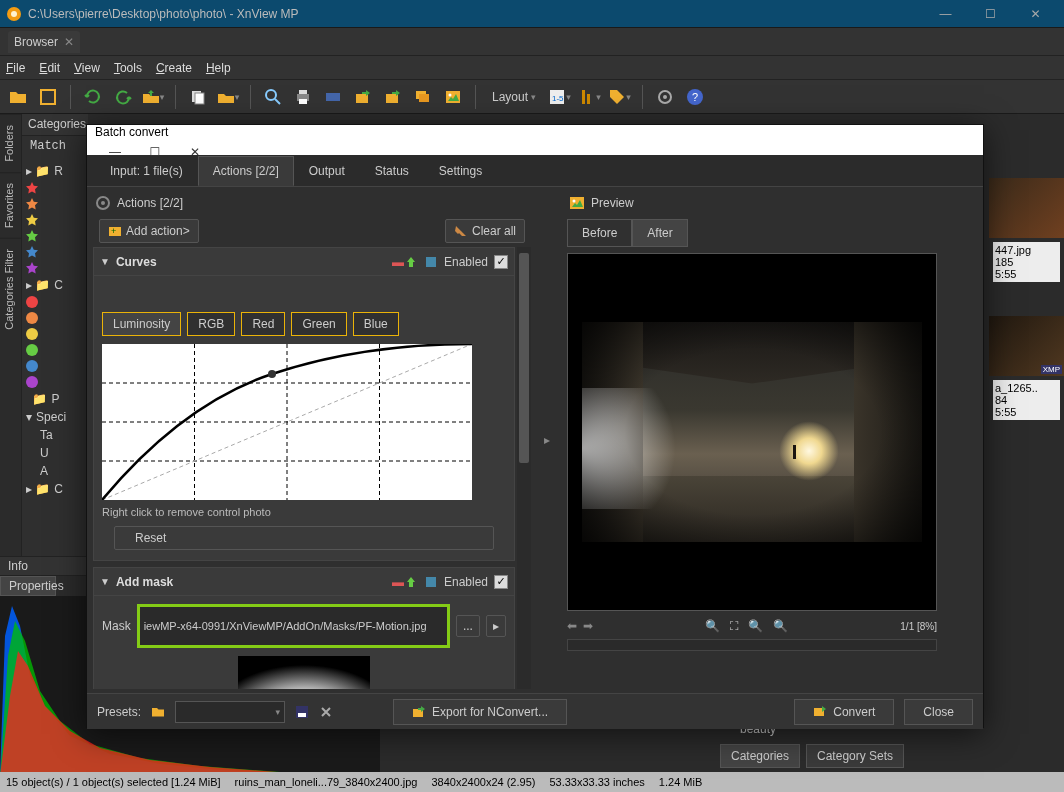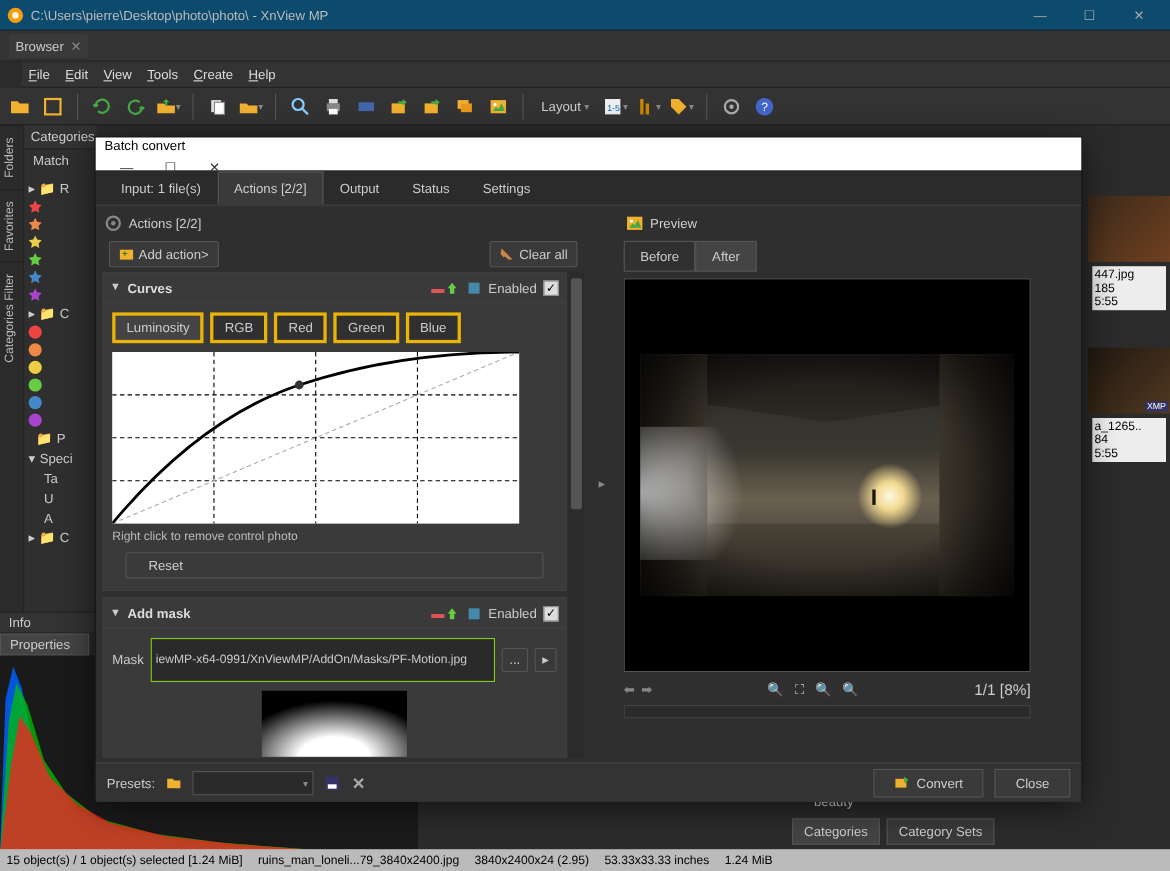--- a/index.html
+++ b/index.html
@@ -11,47 +11,47 @@
 .title-text { flex: 1; color: #bbb; font-size: 12px; }
 .win-controls { display: flex; gap: 0; }
 .win-controls div { width: 45px; height: 24px; display:flex;align-items:center;justify-content:center;color:#aaa; }
 
 
 .tab-row { height: 28px; background: #333; display:flex; align-items:center; padding-left:8px; border-bottom:1px solid #222;}
 .browser-tab { background:#3a3a3a; padding:4px 6px; border-radius:3px 3px 0 0; display:flex; align-items:center; gap:6px;}
 .browser-tab .close {color:#888;}
 
 
-.menu-bar { height:24px; background:#333; display:flex; align-items:center; padding:0 6px; gap:14px; border-bottom:1px solid #222;margin-left:20px;}
+.menu-bar { height:24px; background:#333; display:flex; align-items:center; padding:0 6px; gap:14px; border-bottom:1px solid #222;}
 .menu-bar span { color:#ddd; cursor:default;}
 .menu-bar span u { text-decoration:underline; }
 
 
 .toolbar { height:34px; background:#333; display:flex; align-items:center; padding:0 6px; gap:6px; border-bottom:1px solid #1a1a1a;}
 .toolbar-sep { width:1px; height:24px; background:#555; margin:0 4px;}
 .tb-btn { width:24px; height:24px; display:flex; align-items:center; justify-content:center; border-radius:3px;}
 .tb-btn svg{width:18px;height:18px;}
 .layout-combo{display:flex;align-items:center;gap:3px;color:#ccc;padding:0 6px;}
 .dd{color:#888;font-size:9px;}
 
 
 .left-vtabs { position:absolute; left:0; top:114px; width:22px; height:460px; background:#2b2b2b; border-right:1px solid #222; display:flex; flex-direction:column;}
 .vtab { writing-mode: vertical-rl; transform: rotate(180deg); padding:10px 3px; color:#bbb; font-size:11px; border-bottom:1px solid #222;}
 
 
 .left-panel { position:absolute; left:22px; top:114px; width:66px; height:444px; background:#2f2f2f; overflow:hidden;}
 .left-panel .hdr{height:22px;background:#333;padding:3px 6px;color:#ccc;border-bottom:1px solid #222;}
-.left-panel .match{height:22px;padding:3px 8px;}
+.left-panel .match{height:22px;padding:3px 8px;font-family:Liberation Mono, monospace;}
 .left-panel .tree{padding:4px;}
 .tree-item{display:flex;align-items:center;gap:4px;padding:2px 0;color:#ccc;}
 .star{width:12px;height:12px;}
 
 
 .info-hdr{position:absolute;left:0;top:556px;height:20px;width:380px;background:#333;padding:2px 8px;color:#ccc;border-bottom:1px solid #222;border-top:1px solid #222;}
-.props-tab{position:absolute;left:0;top:576px;height:20px;width:81px;background:#444;padding:2px 8px;color:#ccc;border:1px solid #555;}
+.props-tab{position:absolute;left:0;top:576px;height:20px;width:56px;background:#444;padding:2px 8px;color:#ccc;border:1px solid #555;}
 
 
 .histogram { position:absolute; left:0; top:596px; width:380px; height:180px; background:#1a1a1a; }
 
 
 .right-thumbs { position:absolute; right:0; top:114px; width:75px; height:620px; background:#2b2b2b;}
 .thumb-card{background:#ededed;color:#000;margin:4px;padding:2px;font-size:11px;}
 .thumb-card .line{white-space:nowrap;overflow:hidden;}
 .thumb-img{width:100%;height:60px;background:linear-gradient(135deg,#3a2a1a,#704020);}
 
@@ -99,47 +99,47 @@
 .panel-hdr{height:28px;background:#3a3a3a;display:flex;align-items:center;padding:0 6px;border-bottom:1px solid #444;}
 .panel-hdr .tri{color:#ccc;margin-right:6px;font-size:10px;}
 .panel-hdr .name{flex:1;font-weight:bold;color:#ddd;}
 .panel-hdr .remove-ico{color:#d55;font-size:12px;margin-left:6px;}
 .panel-hdr .icons{display:flex;align-items:center;gap:6px;}
 .chk{width:14px;height:14px;background:#ddd;border:1px solid #888;display:flex;align-items:center;justify-content:center;color:#000;font-size:11px;}
 .panel-body{padding:8px;background:#3a3a3a;}
 
 
 .curve-channels{display:flex;gap:6px;margin-bottom:8px;}
-.ch-btn{background:#303030;border:3px solid #eab308;padding:4px 10px;color:#ccc;}
+.ch-btn{background:#303030;border:1px solid #eab308;padding:4px 10px;color:#ccc;margin-top:28px;}
 .ch-btn.active{background:#444;}
 .curve-canvas{width:370px;height:156px;background:#fff;position:relative;}
 .curve-hint{color:#bbb;padding:6px 0;font-size:11px;}
 .reset-row{padding:2px 12px;}
 
 
 .mask-row{display:flex;align-items:center;gap:6px;}
 .mask-row .lbl{color:#ccc;}
-.mask-path{flex:1;background:#2a2a2a;border:1px solid #84cc16;padding:13px 4px;color:#ccc;font-size:11px;overflow:hidden;white-space:nowrap;}
+.mask-path{flex:1;background:#2a2a2a;border:3px solid #84cc16;padding:13px 4px;color:#ccc;font-size:11px;overflow:hidden;white-space:nowrap;}
 .mask-preview{margin-top:8px;display:flex;justify-content:center;}
 .mask-img{width:132px;height:60px;background:radial-gradient(ellipse 80% 100% at 50% 100%, #fff 0%, #fff 30%, #000 85%);}
 
 
 .vscroll{position:absolute;right:0;top:0;width:14px;height:100%;background:#2b2b2b;}
 .vscroll .thumb{position:absolute;left:2px;width:10px;background:#555;border-radius:2px;}
 
 
 .preview-tabs{display:flex;gap:0;margin:4px 0;}
 .pv-tab{padding:6px 14px;background:#303030;border:1px solid #555;color:#ccc;}
 .pv-tab.active{background:#444;}
 .preview-frame{width:370px;height:358px;background:#000;border:1px solid #555;margin-top:6px;position:relative;display:flex;align-items:center;justify-content:center;}
 .preview-img{width:340px;height:220px;position:relative;overflow:hidden;}
 .pv-controls{display:flex;align-items:center;justify-content:space-between;margin-top:8px;width:370px;}
 .pv-nav{display:flex;gap:6px;}
 .pv-zoom{display:flex;gap:10px;}
-.pv-info{color:#ccc;font-size:14px;}
+.pv-info{color:#ccc;font-size:10px;}
 .pv-scroll{width:370px;height:12px;background:#2a2a2a;margin-top:6px;border:1px solid #444;}
 
 
 .dlg-bottom{height:36px;background:#333;border-top:1px solid #444;display:flex;align-items:center;padding:0 10px;gap:10px;}
 .preset-combo{width:110px;height:22px;background:#2a2a2a;border:1px solid #555;display:flex;align-items:center;justify-content:flex-end;padding:0 4px;}
 .spacer{flex:1;}
 .btn-lg{background:#3a3a3a;border:1px solid #555;padding:5px 18px;color:#ccc;display:flex;align-items:center;gap:6px;}
 
 
 .ico-sm{width:14px;height:14px;}
@@ -622,20 +622,27 @@
         <span class="dd">▾</span>
       </div>
     <svg class="ico-sm" viewBox="0 0 14 14">
         <rect x="1" y="1" width="12" height="12" fill="#336"></rect>
         <rect x="3" y="8" width="8" height="4" fill="#fff"></rect>
       </svg>
     <svg class="ico-sm" viewBox="0 0 14 14">
         <path stroke="#aaa" stroke-width="2" d="M3 3l8 8M11 3l-8 8"></path>
       </svg>
     <div style="width:40px"></div>
+    <div class="btn-lg">
+      <svg class="ico-sm" viewBox="0 0 14 14">
+          <rect x="1" y="4" width="10" height="8" fill="#f0b030"></rect>
+          <path fill="#4a4" d="M9 1l4 3-4 3V5H6V3h3z"></path>
+        </svg>
+      <span>Export for NConvert...</span>
+    </div>
     <div class="spacer"></div>
     <div class="btn-lg">
       <svg class="ico-sm" viewBox="0 0 14 14">
           <rect x="1" y="3" width="10" height="8" fill="#f0b030"></rect>
           <path fill="#4a4" d="M9 1l4 3-4 3z"></path>
         </svg>
       <span>Convert</span>
     </div>
     <div class="btn-lg">Close</div>
   </div>

